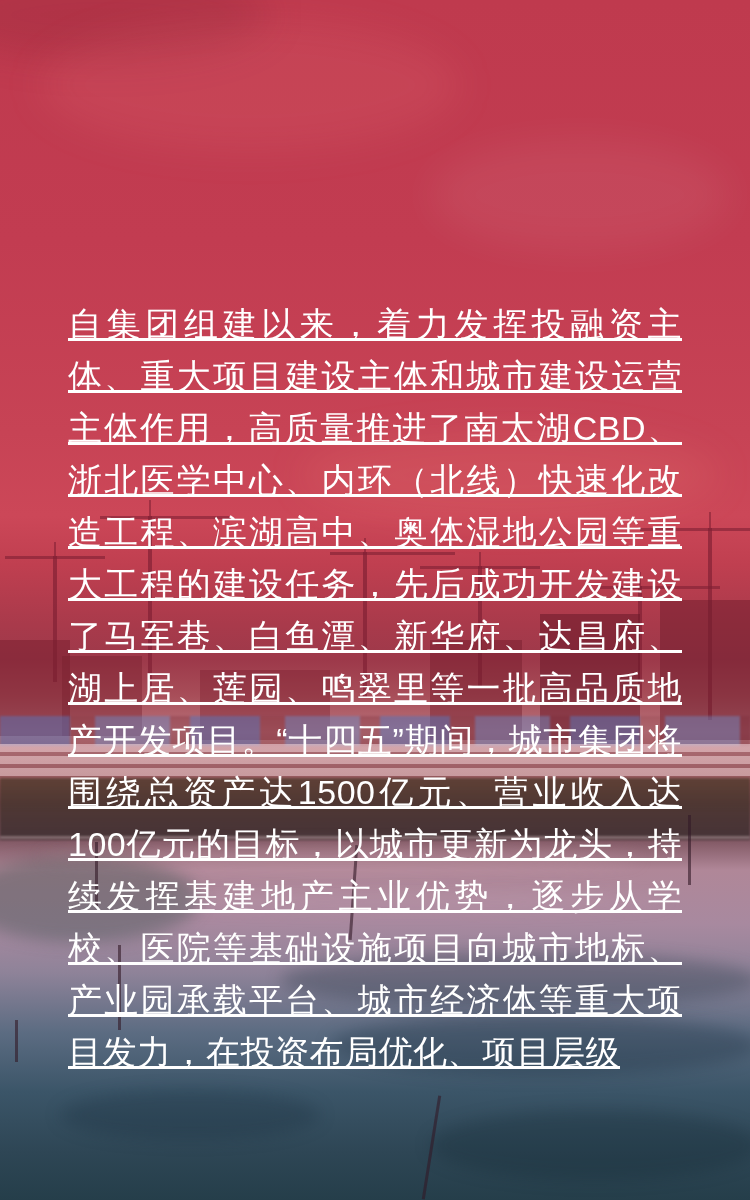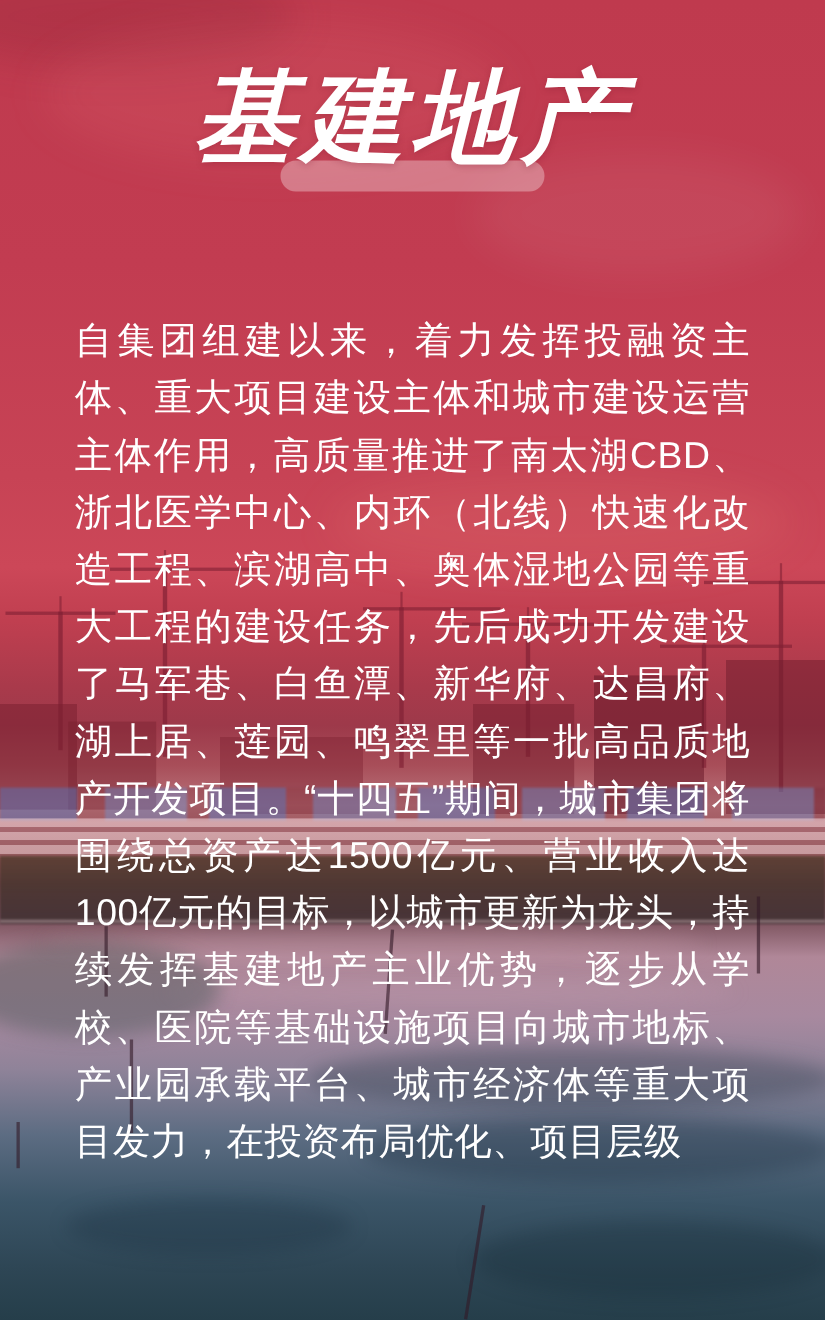--- a/index.html
+++ b/index.html
@@ -82,25 +82,26 @@
   }
   h1.title{
     position:relative;z-index:2;margin:0;
     font-size:92px;line-height:110px;font-weight:bold;font-style:italic;
     letter-spacing:0.08em;color:var(--text-white,#fff);
     text-shadow:0 2px 6px rgba(120,20,40,0.25);
   }
 
   
   .body-text{
-    position:absolute;left:68px;top:250px;width:614px;z-index:2;
+    position:absolute;left:68px;top:264px;width:614px;z-index:2;
     color:var(--text-white,#fff);
     font-size:34px;line-height:52px;font-weight:400;
     text-align:justify;text-justify:inter-ideograph;
     letter-spacing:0.5px;
+    text-decoration:underline;
   }
 </style>
 </head>
 <body>
 
 <div class="stage">
 
   <div class="bg"></div>
   <div class="cloud c3"></div>
   <div class="cloud c1"></div>
@@ -158,20 +159,16 @@
   <div class="streak" style="left:60px;top:1090px;width:260px;height:50px;background:rgba(20,40,55,0.25)"></div>
   <div class="streak" style="left:430px;top:1110px;width:330px;height:70px;background:rgba(18,38,52,0.28)"></div>
 
   <div class="pole" style="left:95px;top:842px;height:64px"></div>
   <div class="pole" style="left:352px;top:845px;height:95px;transform:rotate(4deg)"></div>
   <div class="pole" style="left:688px;top:815px;height:70px"></div>
   <div class="pole" style="left:118px;top:945px;height:85px"></div>
   <div class="pole" style="left:15px;top:1020px;height:42px"></div>
   <div class="pole" style="left:430px;top:1095px;height:105px;transform:rotate(9deg)"></div>
 
-  <div class="title-wrap">
-    <div class="title-highlight"></div>
-    <h1 class="title">基建地产</h1>
-  </div>
 
   <p class="body-text">自集团组建以来，着力发挥投融资主体、重大项目建设主体和城市建设运营主体作用，高质量推进了南太湖CBD、浙北医学中心、内环（北线）快速化改造工程、滨湖高中、奥体湿地公园等重大工程的建设任务，先后成功开发建设了马军巷、白鱼潭、新华府、达昌府、湖上居、莲园、鸣翠里等一批高品质地产开发项目。“十四五”期间，城市集团将围绕总资产达1500亿元、营业收入达100亿元的目标，以城市更新为龙头，持续发挥基建地产主业优势，逐步从学校、医院等基础设施项目向城市地标、产业园承载平台、城市经济体等重大项目发力，在投资布局优化、项目层级</p>
 
 </div>
 
 </body></html>

